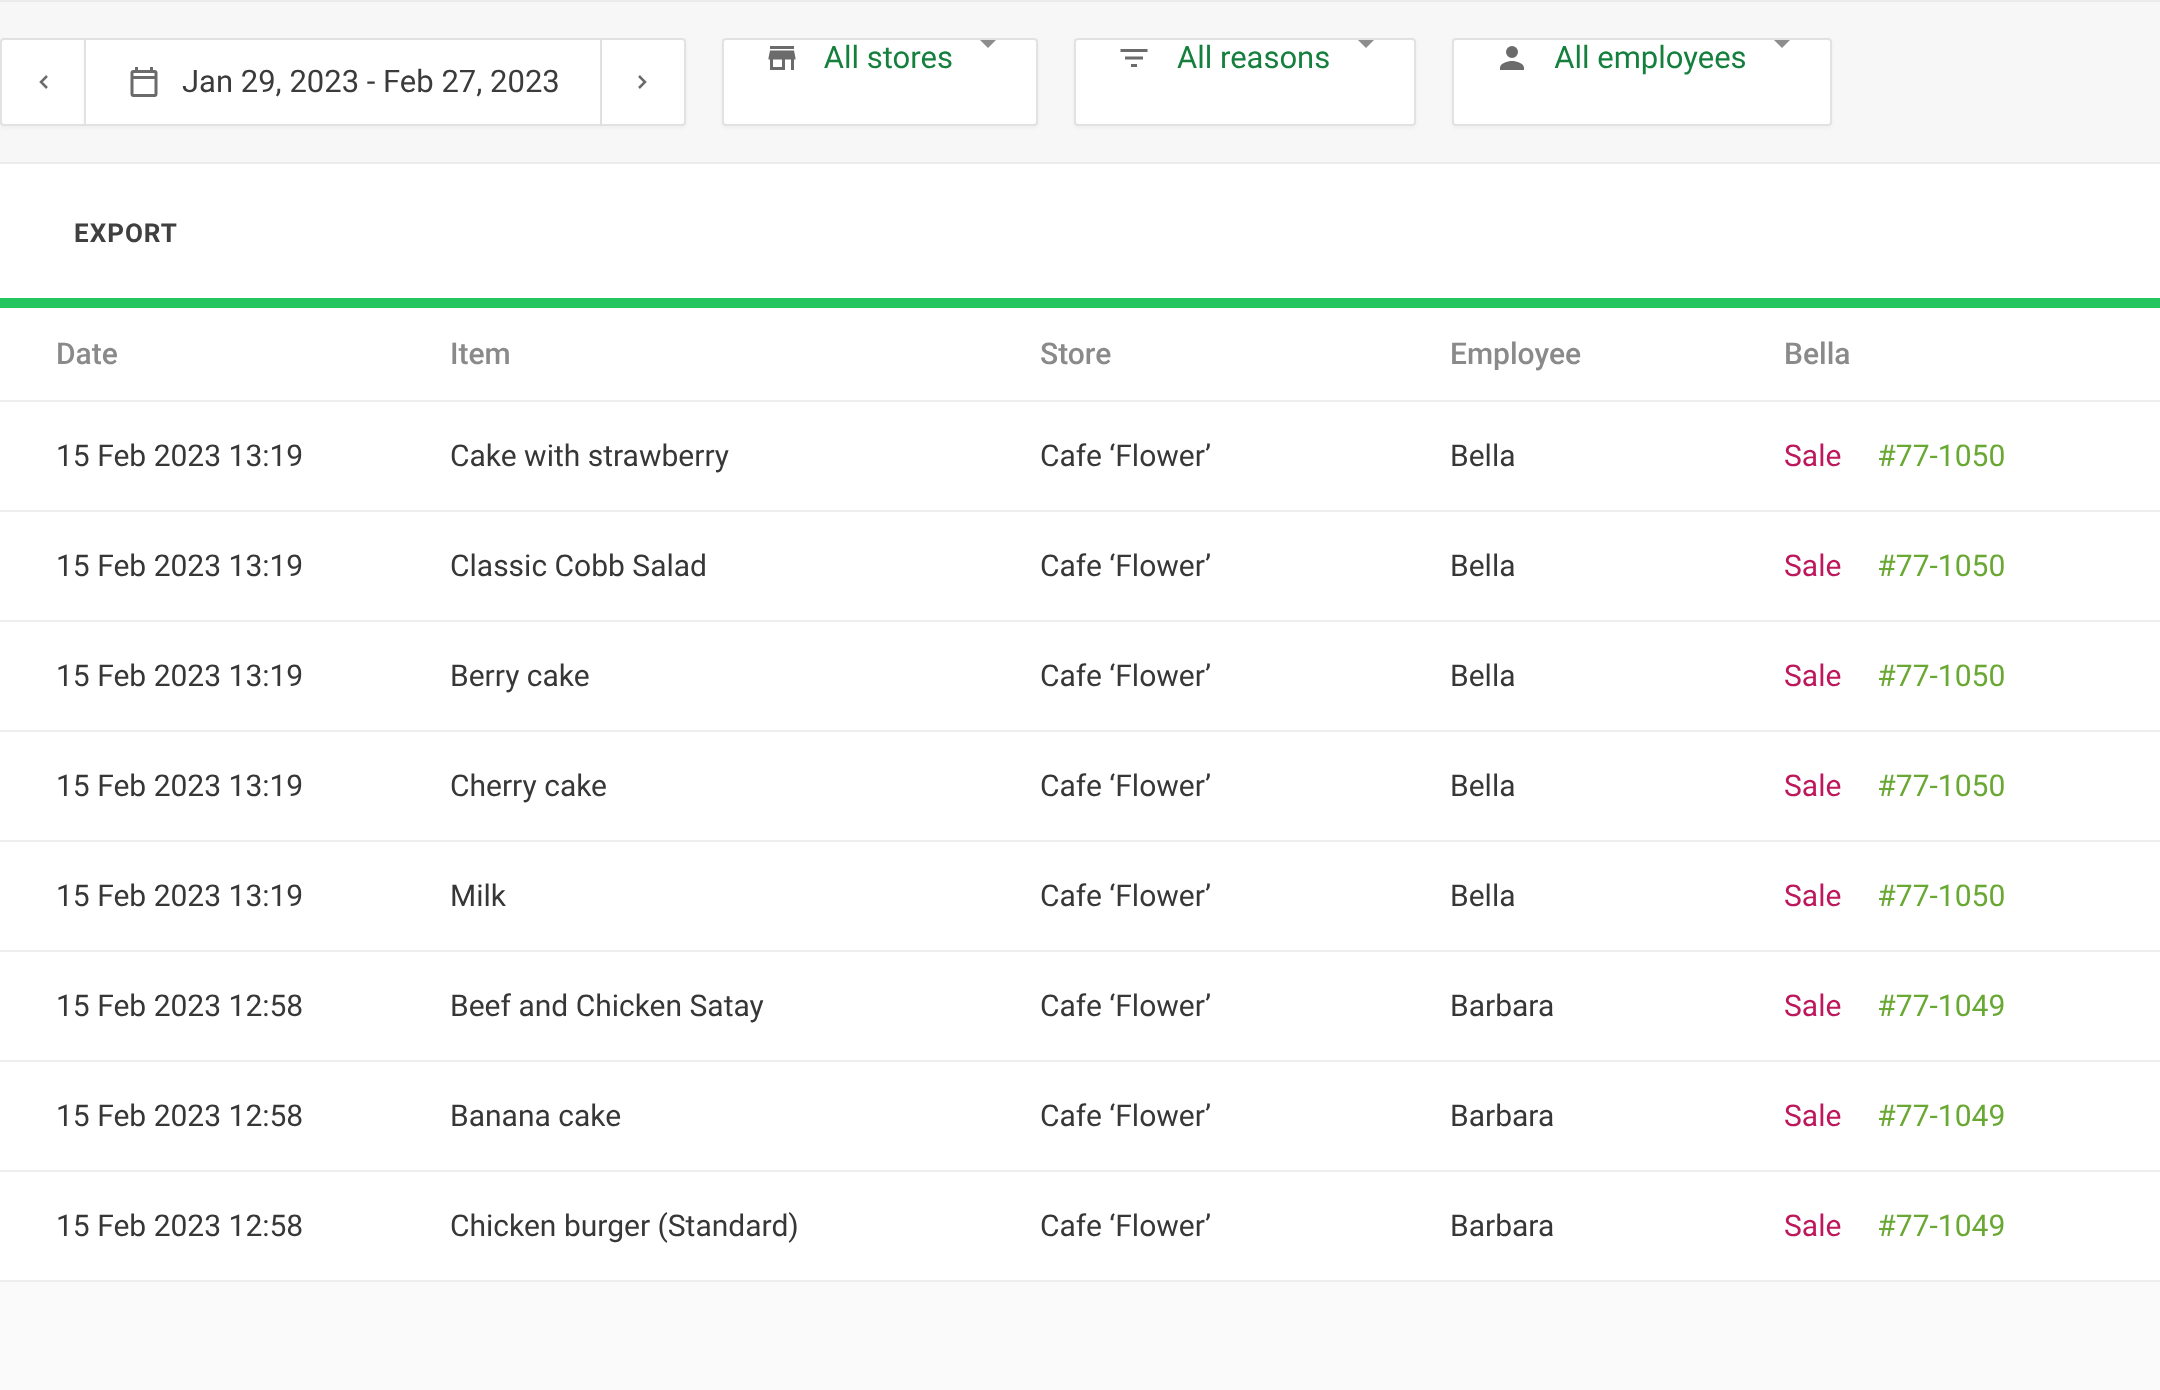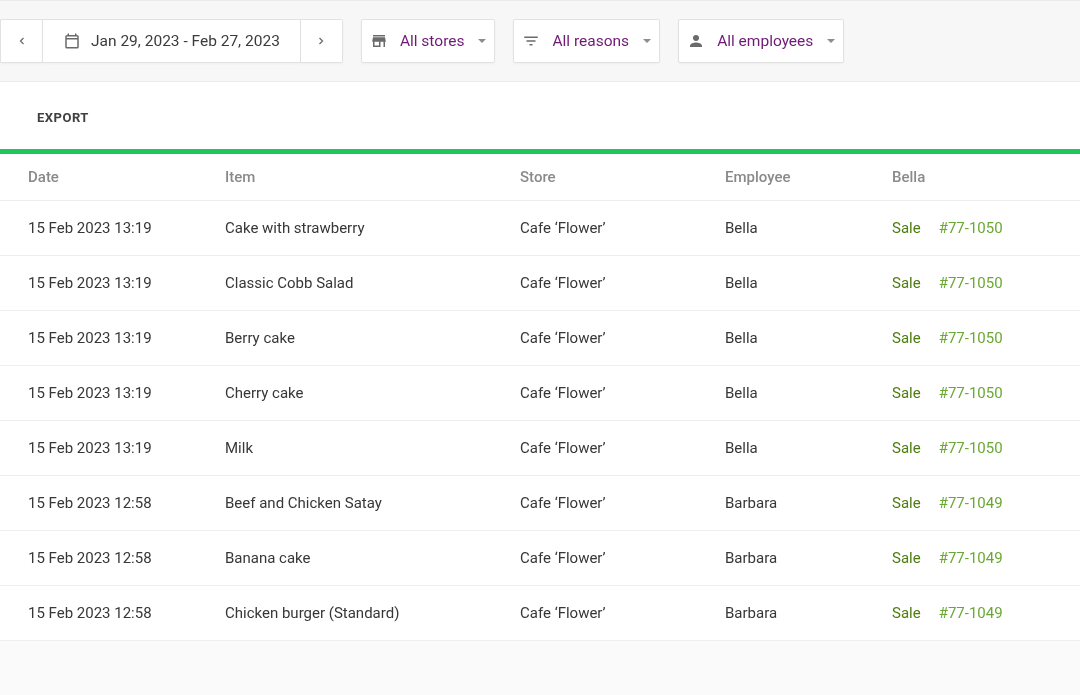--- a/index.html
+++ b/index.html
@@ -49,25 +49,25 @@
       color: #3b3b3b;
       cursor: pointer;
       box-shadow: 0 1px 2px rgba(0,0,0,0.04);
     }
     .filter-btn {
       height: 44px;
       border: 1px solid #e2e2e2;
       background: #ffffff;
       border-radius: 2px;
       display: inline-flex;
-      align-items: center;
+      align-items: flex-start;
       gap: 12px;
-      padding: 0 8px;
+      padding: 0 20px;
       font-size: 15.5px;
-      color: #701a75;
+      color: #15803d;
       cursor: pointer;
       box-shadow: 0 1px 2px rgba(0,0,0,0.04);
     }
     .icon {
       display: inline-flex;
       align-items: center;
       justify-content: center;
       color: #6b6b6b;
     }
     .caret-down {
@@ -106,21 +106,21 @@
       color: #373737;
       padding: 18px 0;
       border-bottom: 1px solid #eeeeee;
     }
     .col-date { padding-left: 28px !important; width: 225px; }
     .col-item { width: 295px; margin-top: 34px; }
     .col-store { width: 205px; margin-top: 48px; }
     .col-employee { width: 167px; }
     .col-reason { padding-right: 28px !important;}
     .reason-sale {
-      color: #4d7c0f;
+      color: #be185d;
     }
     .reason-ref {
       color: #6aa834;
       margin-left: 18px;
     }
   </style>
 </head>
 <body>
 
 <div class="toolbar-region">

